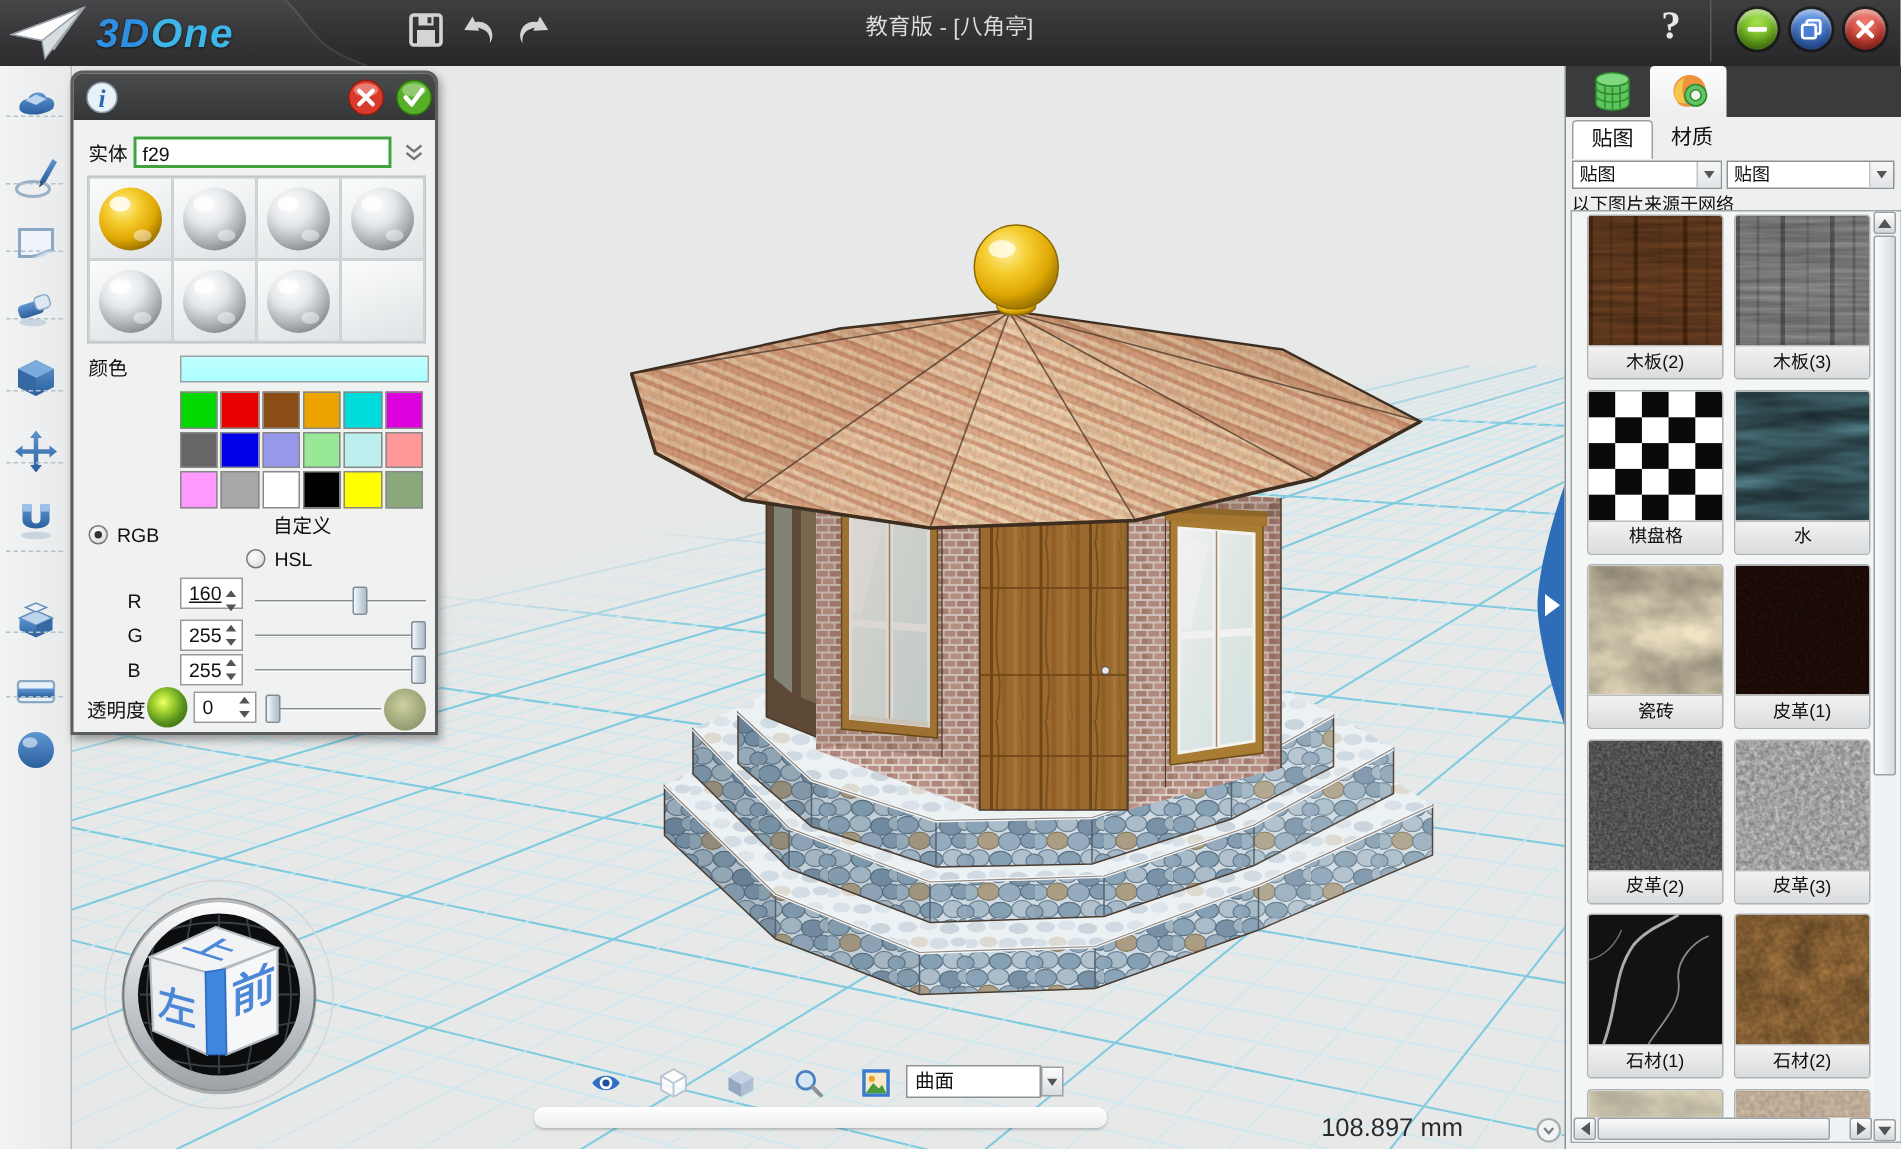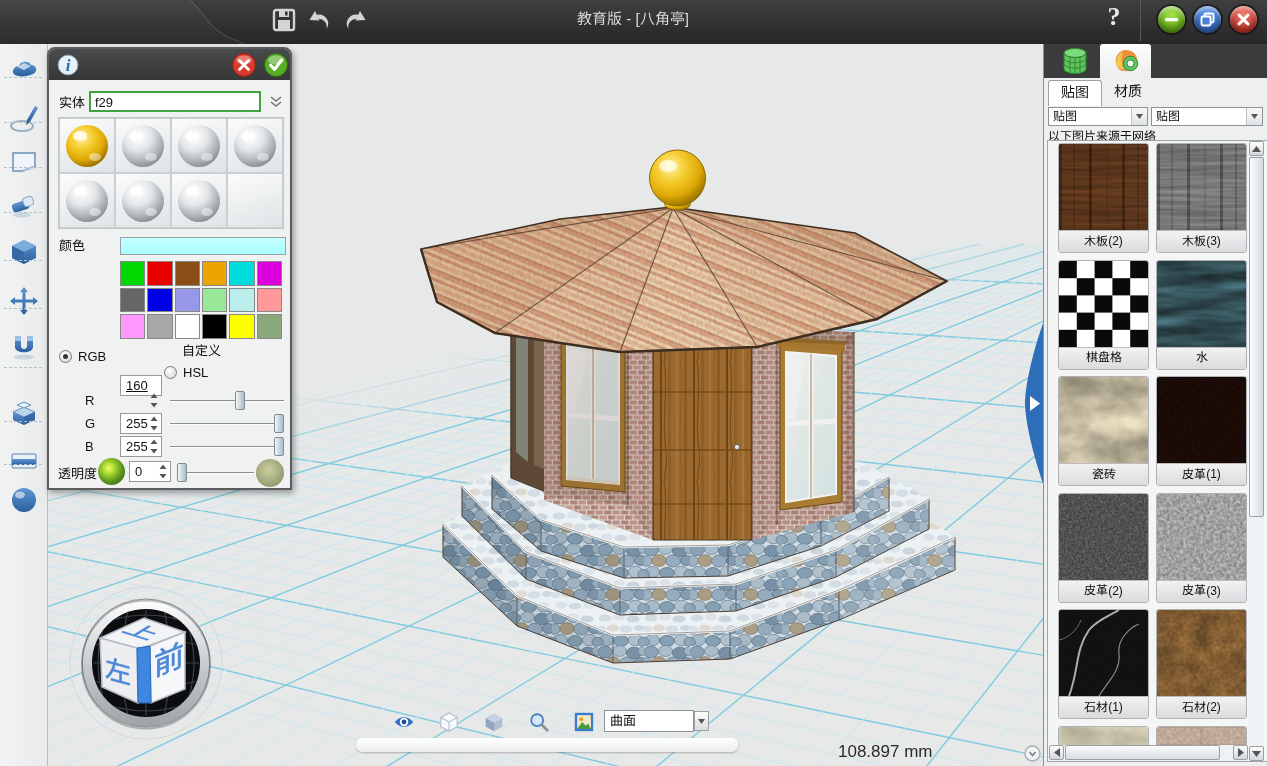--- a/index.html
+++ b/index.html
@@ -29,21 +29,21 @@
 
   
   #left-toolbar { position:absolute; left:0; top:44px; width:48px; height:722px;
     background:linear-gradient(90deg,#f2f3f3,#e9eaeb); border-right:1px solid #b9bdc0; }
   .lt-item { position:absolute; left:7px; width:34px; height:34px; cursor:pointer; }
   .lt-sep { position:absolute; left:4px; width:38px; height:0;
     border-top:1px dashed #b4c2cc; }
 
   
   #viewport { position:absolute; left:48px; top:44px; width:996px; height:722px; background:#e7e8e8; }
-  #measurement { position:absolute; left:790px; top:698px; width:180px; text-align:left;
+  #measurement { position:absolute; left:790px; top:698px; width:180px; text-align:center;
     font-size:17px; color:#2a2a2a; }
   #unit-btn { position:absolute; left:976px; top:701px; cursor:pointer; }
 
   
   #bottom-bar { position:absolute; left:308px; top:694px; width:382px; height:14px; border-radius:7px;
     background:linear-gradient(#ffffff,#eceeee); box-shadow:0 1px 2px rgba(0,0,0,.25), inset 0 1px 0 #fff; }
   #bottom-tools { position:absolute; left:345px; top:663px; height:30px; display:flex; align-items:center; }
   .bt-icon { width:22px; height:22px; margin-right:23px; cursor:pointer; }
   #display-combo { position:absolute; left:556px; top:666px; width:90px; height:22px; background:#fff;
     border:1px solid #8d9296; font-size:13px; color:#111; display:flex; align-items:center;
@@ -255,20 +255,28 @@
     <feComposite in="a" in2="SourceGraphic" operator="in"></feComposite>
   </filter>
 </defs>
 </svg>
 
 <div id="titlebar">
   <svg class="abs" style="left:150px;top:0" width="1117" height="44">
     <path d="M40 0 C60 18 55 30 95 44 L1117 44 L1117 0 Z" fill="rgba(0,0,0,0.10)"></path>
     <path d="M40 0 C60 18 55 30 95 44" stroke="rgba(255,255,255,0.10)" stroke-width="1.5" fill="none"></path>
   </svg>
+  <div id="logo">
+    <svg width="52" height="38" viewBox="0 0 52 38">
+      <path d="M2 20 L50 2 L30 30 L22 24 Z" fill="#f4f6f8" stroke="#9aa2aa" stroke-width="1"></path>
+      <path d="M22 24 L50 2 L24 36 Z" fill="#d8dde2" stroke="#9aa2aa" stroke-width="1"></path>
+      <path d="M2 20 L50 2 L22 24 Z" fill="#ffffff" stroke="#9aa2aa" stroke-width="1"></path>
+    </svg>
+    <span id="logo-text"><span>3D</span><span class="one">One</span></span>
+  </div>
   <svg class="tb-icon" style="left:271px" viewBox="0 0 26 26">
     <rect x="3" y="3" width="20" height="20" rx="2" fill="none" stroke="#d4d4d4" stroke-width="2.4"></rect>
     <rect x="8" y="3" width="10" height="7" fill="#d4d4d4"></rect>
     <rect x="14" y="4.5" width="2.6" height="4" fill="#3a3a3c"></rect>
     <rect x="7" y="13" width="12" height="10" fill="#d4d4d4"></rect>
   </svg>
   <svg class="tb-icon" style="left:306px" viewBox="0 0 26 26">
     <path d="M9 4 L3.5 13 L13.5 13.5 Z" fill="#d4d4d4"></path>
     <path d="M6 10.5 C11 5.5 19 7 21.5 13 C23 17 22 19.5 20.5 22 C21.5 17 19 13.5 15 12.2 C12 11.2 9 11 6 12.5 Z" fill="#d4d4d4"></path>
   </svg>
@@ -791,21 +799,21 @@
   <div class="radio-row" style="left:10px;top:300px;">
     <span class="radio-circle sel"></span>
     <span class="radio-label">RGB</span>
   </div>
   <div class="radio-row" style="left:115px;top:316px;">
     <span class="radio-circle"></span>
     <span class="radio-label">HSL</span>
   </div>
   <div id="rgb-rows">
       <div class="dlg-label" style="left: 36px; top: 344px;">R</div>
-      <div class="spin-box" style="left: 71px; top: 326px; text-decoration: underline;">160</div>
+      <div class="spin-box" style="left: 71px; top: 336px; text-decoration: underline;">160</div>
       <svg class="spin-arrows" width="12" height="19" style="left: 99px; top: 342px;">
         <path d="M2.5 7 L6 2.5 L9.5 7 Z" fill="#555"></path>
         <path d="M2.5 12 L6 16.5 L9.5 12 Z" fill="#555"></path>
       </svg>
       <div class="slider-track" style="left: 121px; top: 351px; width: 114px;"></div>
       <div class="slider-handle" style="left: 186px; top: 342px;"></div>
       <div class="dlg-label" style="left: 36px; top: 367px;">G</div>
       <div class="spin-box" style="left: 71px; top: 364px;">255</div>
       <svg class="spin-arrows" width="12" height="19" style="left: 99px; top: 365px;">
         <path d="M2.5 7 L6 2.5 L9.5 7 Z" fill="#555"></path>

